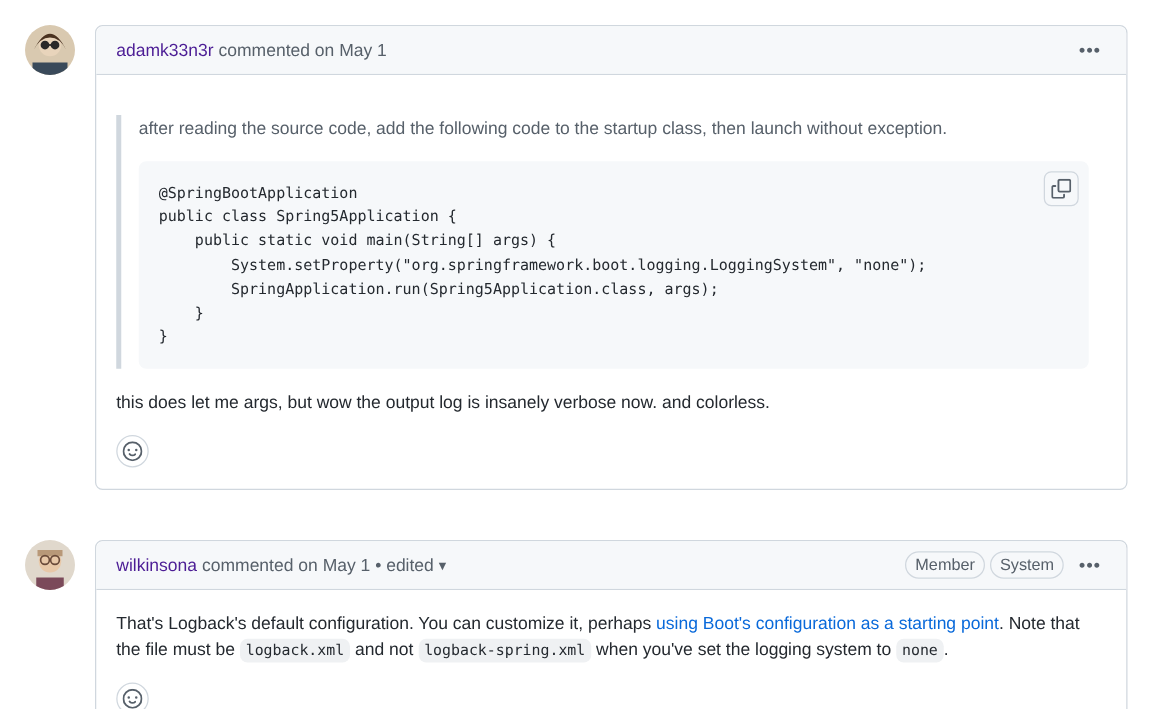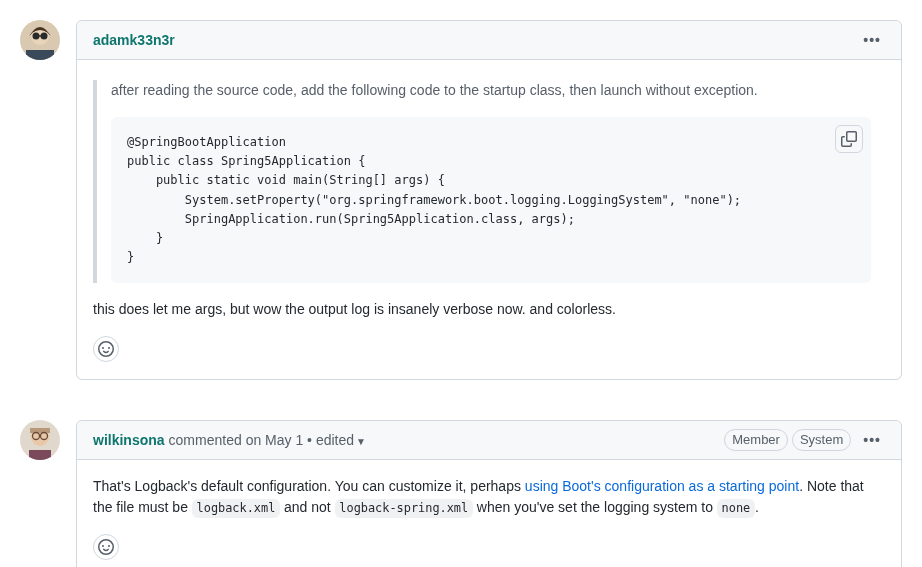--- a/index.html
+++ b/index.html
@@ -35,22 +35,22 @@
   .comment-header {
     display: flex;
     align-items: center;
     padding: 6px 16px;
     background: #f6f8fa;
     border-bottom: 1px solid #d0d7de;
     border-radius: 6px 6px 0 0;
     min-height: 36px;
   }
   .comment-header .username {
-    font-weight: 700;
-    color: #0f766e;
+    font-weight: 400;
+    color: #4c1d95;
     text-decoration: none;
   }
   .comment-meta {
     color: #57606a;
     margin-left: 4px;
   }
   .edited-caret {
     font-size: 10px;
     color: #57606a;
     margin-left: 2px;
@@ -79,21 +79,21 @@
   .comment-body {
     padding: 16px;
     font-size: 14px;
     line-height: 1.5;
   }
   .comment-body p { margin: 0 0 16px 0; }
   .comment-body p:last-of-type { margin-bottom: 0; }
   blockquote.quote {
     border-left: 4px solid #d0d7de;
     padding: 0 1em;
-    margin: 4px 0 16px 0;
+    margin: 16px 0 16px 0;
     color: #57606a;
   }
   blockquote.quote > p { color: #57606a; }
   .code-block-wrap {
     position: relative;
     background: #f6f8fa;
     border-radius: 6px;
     margin: 16px 0;
   }
   pre.code {
@@ -156,20 +156,24 @@
       <path d="M7 20 Q20 -6 33 20 Q28 10 20 10 Q12 10 7 20" fill="#4a3220"></path>
       <circle cx="16" cy="16" r="3.5" fill="#2a2a2a"></circle>
       <circle cx="24" cy="16" r="3.5" fill="#2a2a2a"></circle>
       <rect x="19" y="15.3" width="2" height="1.4" fill="#2a2a2a"></rect>
       <rect x="6" y="30" width="28" height="12" fill="#3a4a5a"></rect>
     </svg>
   </div>
   <div class="comment-box">
     <div class="comment-header">
       <a class="username" href="#">adamk33n3r</a>
+      <span class="comment-meta">
+        <span>commented</span>
+        <a href="#" class="link" style="color:#57606a">on May 1</a>
+      </span>
       <div class="header-spacer"></div>
       <span class="kebab">•••</span>
     </div>
     <div class="comment-body">
       <blockquote class="quote">
         <p>after reading the source code, add the following code to the startup class, then launch without exception.</p>
         <div class="code-block-wrap">
           <div class="copy-btn">
             <svg width="16" height="16" viewBox="0 0 16 16" fill="currentColor">
                 <path d="M0 6.75C0 5.784.784 5 1.75 5h1.5a.75.75 0 0 1 0 1.5h-1.5a.25.25 0 0 0-.25.25v7.5c0 .138.112.25.25.25h7.5a.25.25 0 0 0 .25-.25v-1.5a.75.75 0 0 1 1.5 0v1.5A1.75 1.75 0 0 1 9.25 16h-7.5A1.75 1.75 0 0 1 0 14.25Z"></path>

